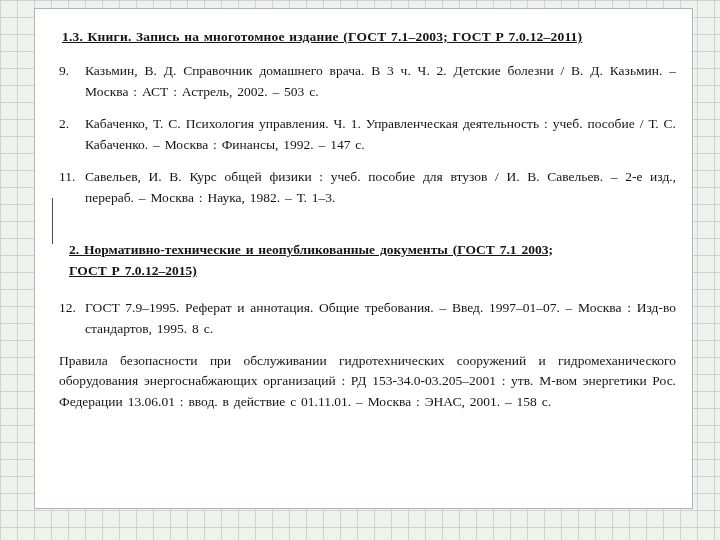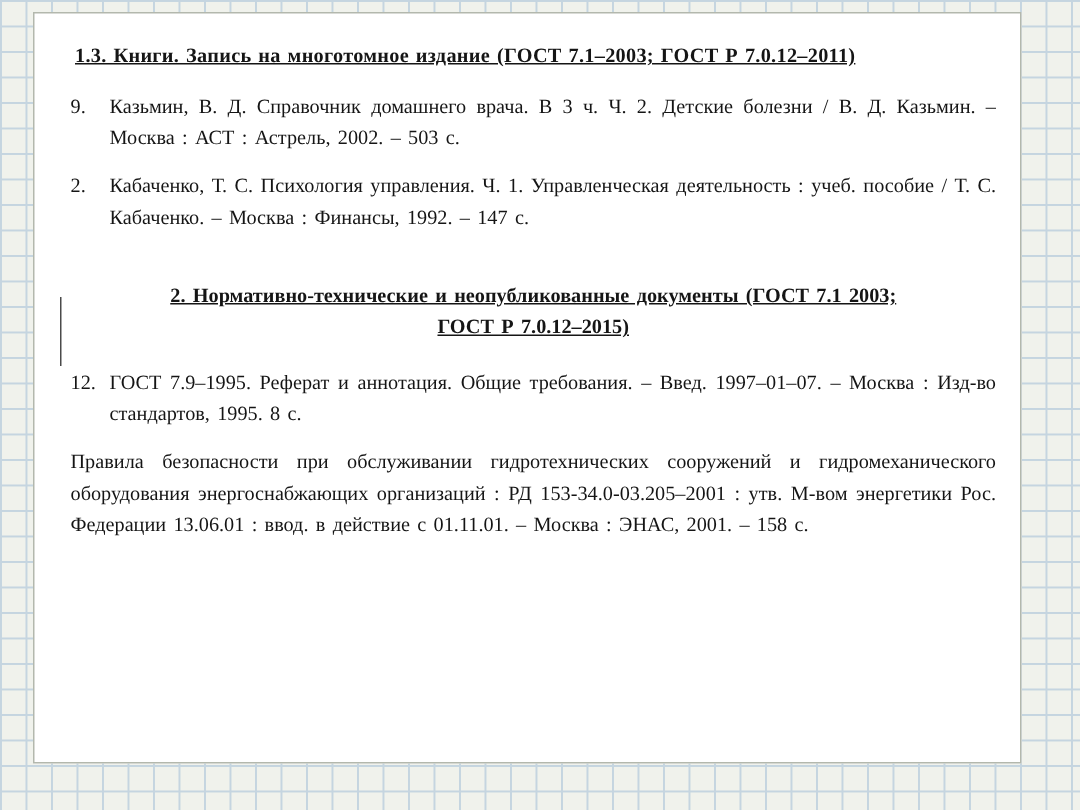--- a/index.html
+++ b/index.html
@@ -15,21 +15,21 @@
     overflow: hidden;
     background-color: #f0f2ec;
     
     background-image:
       linear-gradient(to right, #c5d5e0 1px, transparent 1px),
       linear-gradient(to bottom, #c5d5e0 1px, transparent 1px);
     background-size: 17px 17px;
   }
   .page {
     position: absolute;
-    left: 22px;
+    left: 34px;
     top: 8px;
     width: 659px;
     height: 501px;
     background: #ffffff;
     border: 1px solid #b3b8ad;
     box-sizing: border-box;
     padding: 20px 16px 0 24px;
     color: #151515;
   }
   .h1 {
@@ -62,21 +62,20 @@
   .cursor-line {
     position: absolute;
     left: 17px;
     top: 189px;
     width: 1px;
     height: 46px;
     background: #4a4a4a;
   }
   .h2 {
     margin: 30px 10px 14px 10px;
-    text-align: center;
     font-weight: bold;
     font-size: 13.5px;
     line-height: 1.6;
     word-spacing: 1.5px;
   }
   .h2 div {
     text-decoration: underline;
   }
 </style>
 </head>
@@ -93,20 +92,24 @@
       <div class="item">
         <span class="num">9.</span>
         <span class="txt">Казьмин, В. Д. Справочник домашнего врача. В 3 ч. Ч. 2. Детские болезни / В. Д. Казьмин. – Москва : АСТ : Астрель, 2002. – 503 с.</span>
       </div>
 
       <div class="item">
         <span class="num">2.</span>
         <span class="txt">Кабаченко, Т. С. Психология управления. Ч. 1. Управленческая деятельность : учеб. пособие / Т. С. Кабаченко. – Москва : Финансы, 1992. – 147 с.</span>
       </div>
 
+      <div class="item">
+        <span class="num">11.</span>
+        <span class="txt">Савельев, И. В. Курс общей физики : учеб. пособие для втузов / И. В. Савельев. – 2-е изд., перераб. – Москва : Наука, 1982. – Т. 1–3.</span>
+      </div>
 
     </div>
 
     <div class="cursor-line"></div>
 
     <div class="h2">
       <div>2. Нормативно-технические и неопубликованные документы (ГОСТ 7.1 2003;</div>
       <div>ГОСТ Р 7.0.12–2015)</div>
     </div>
 

